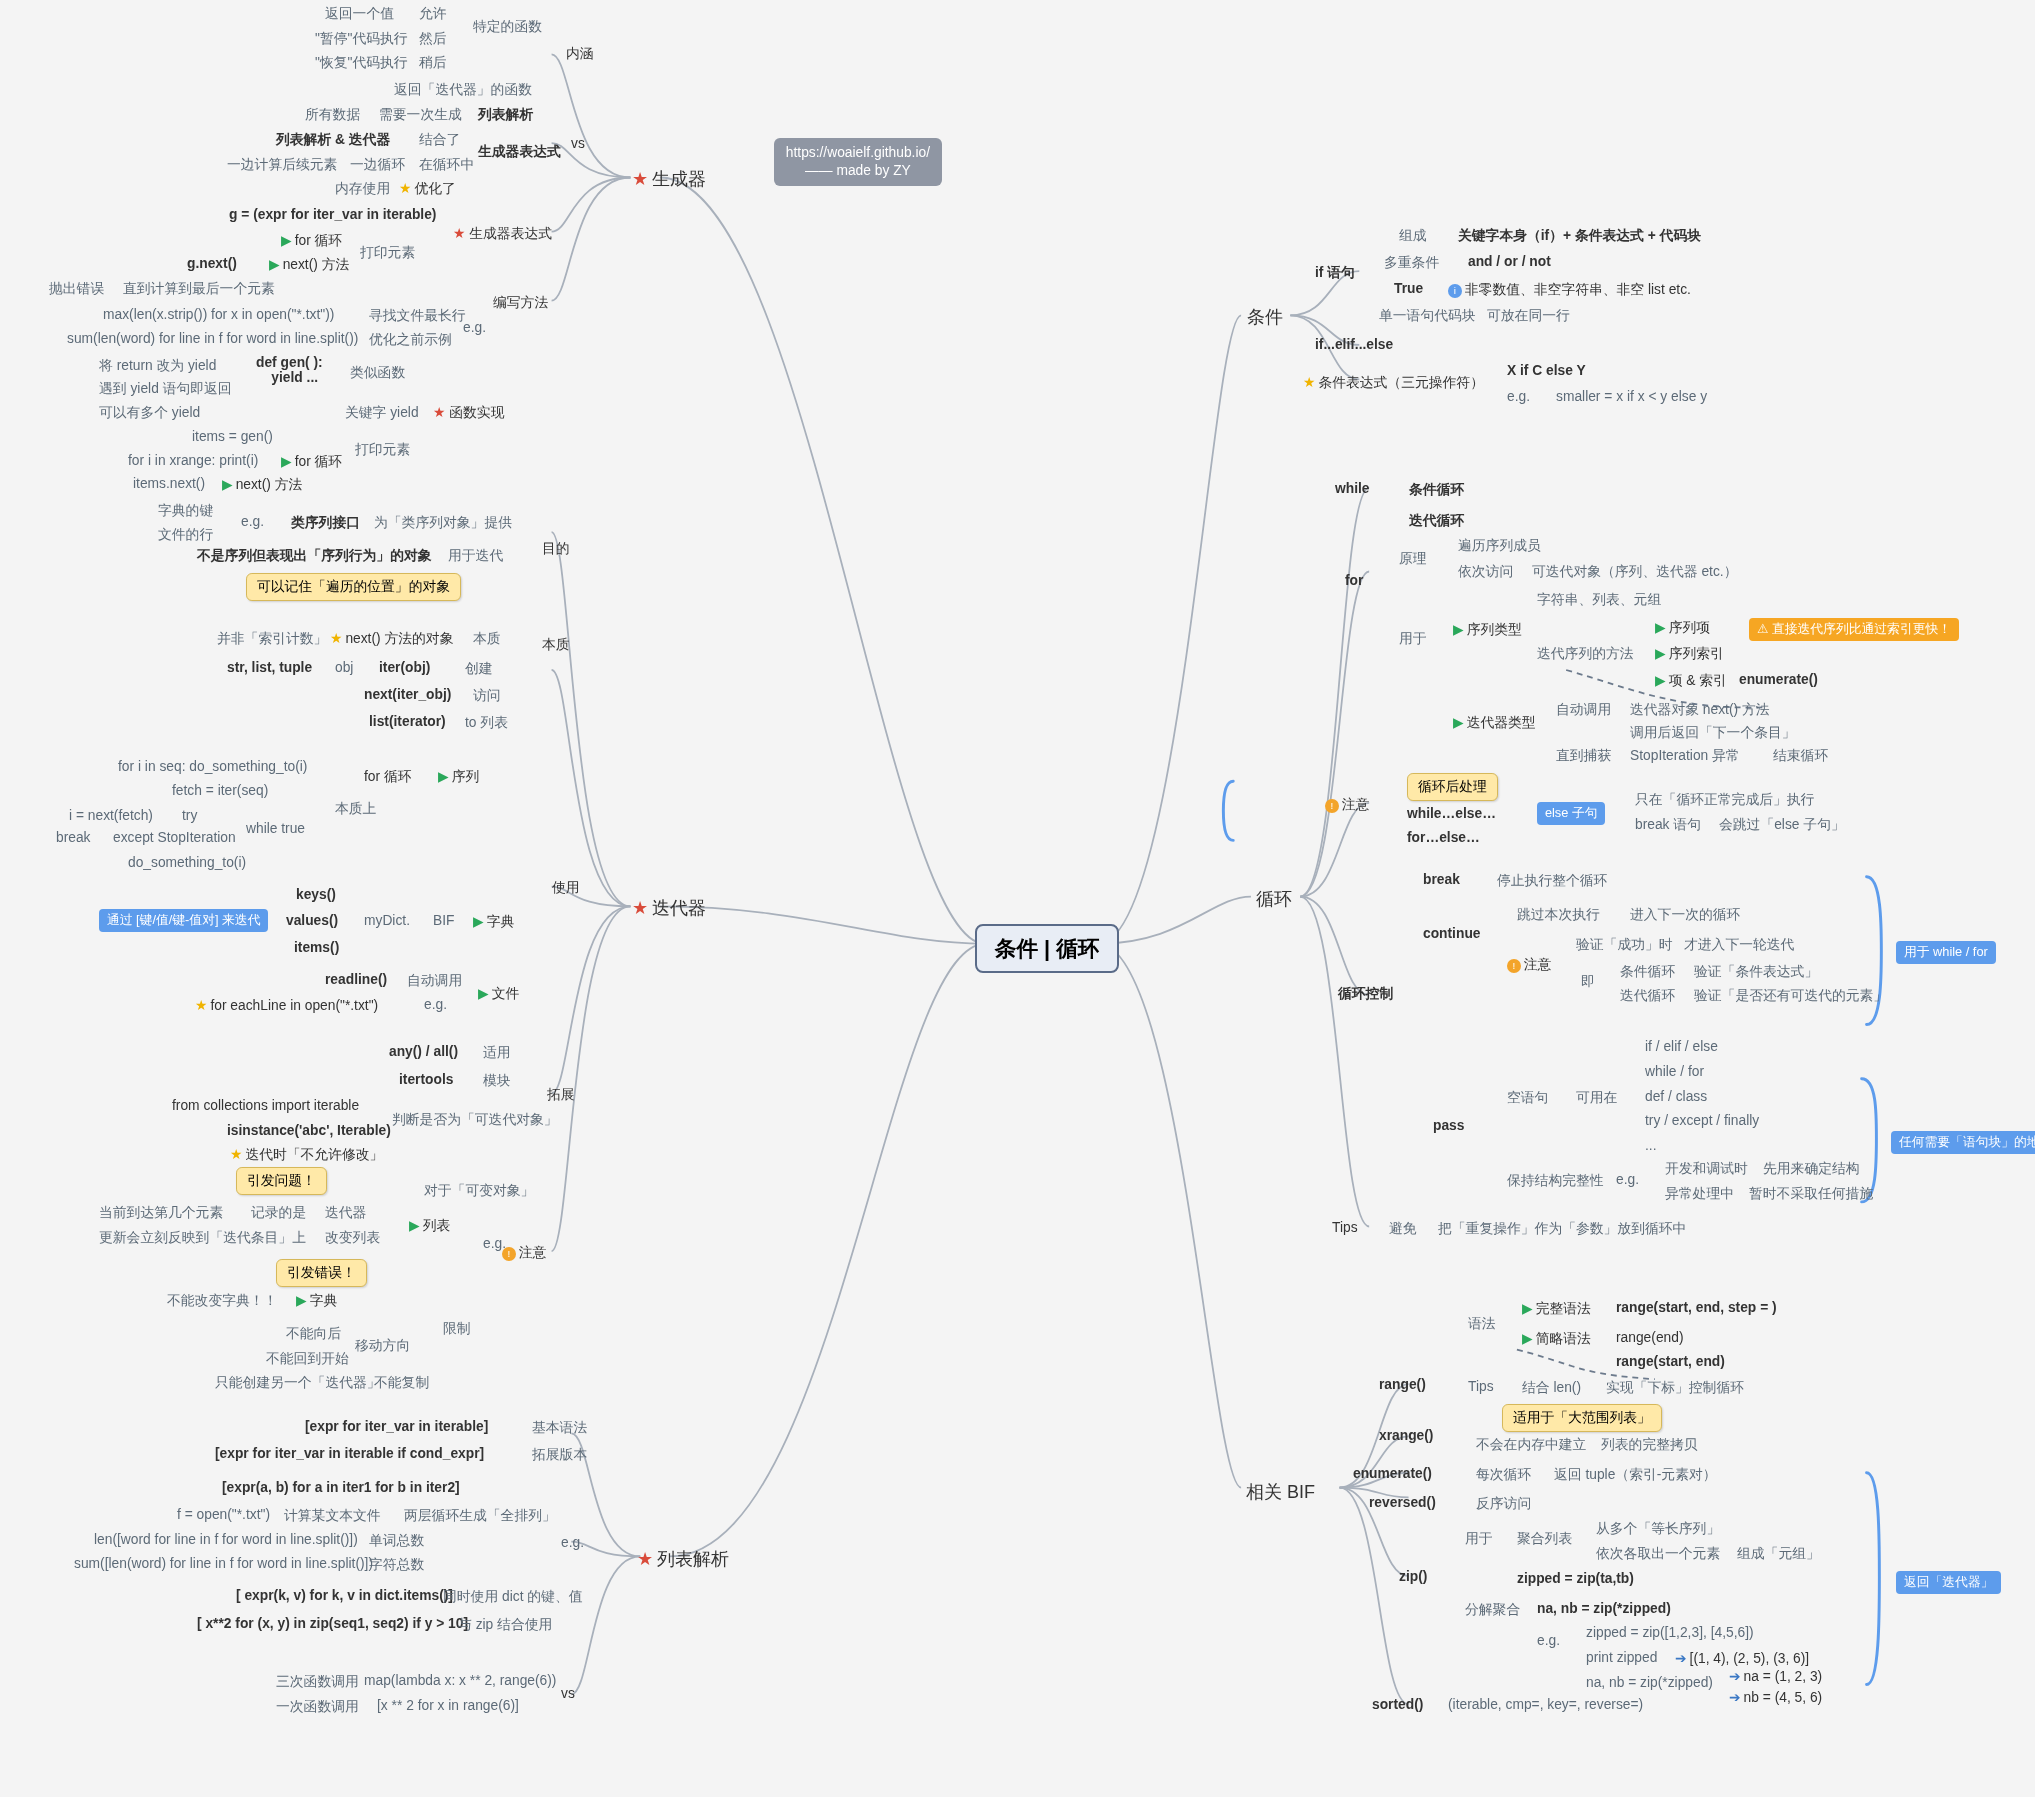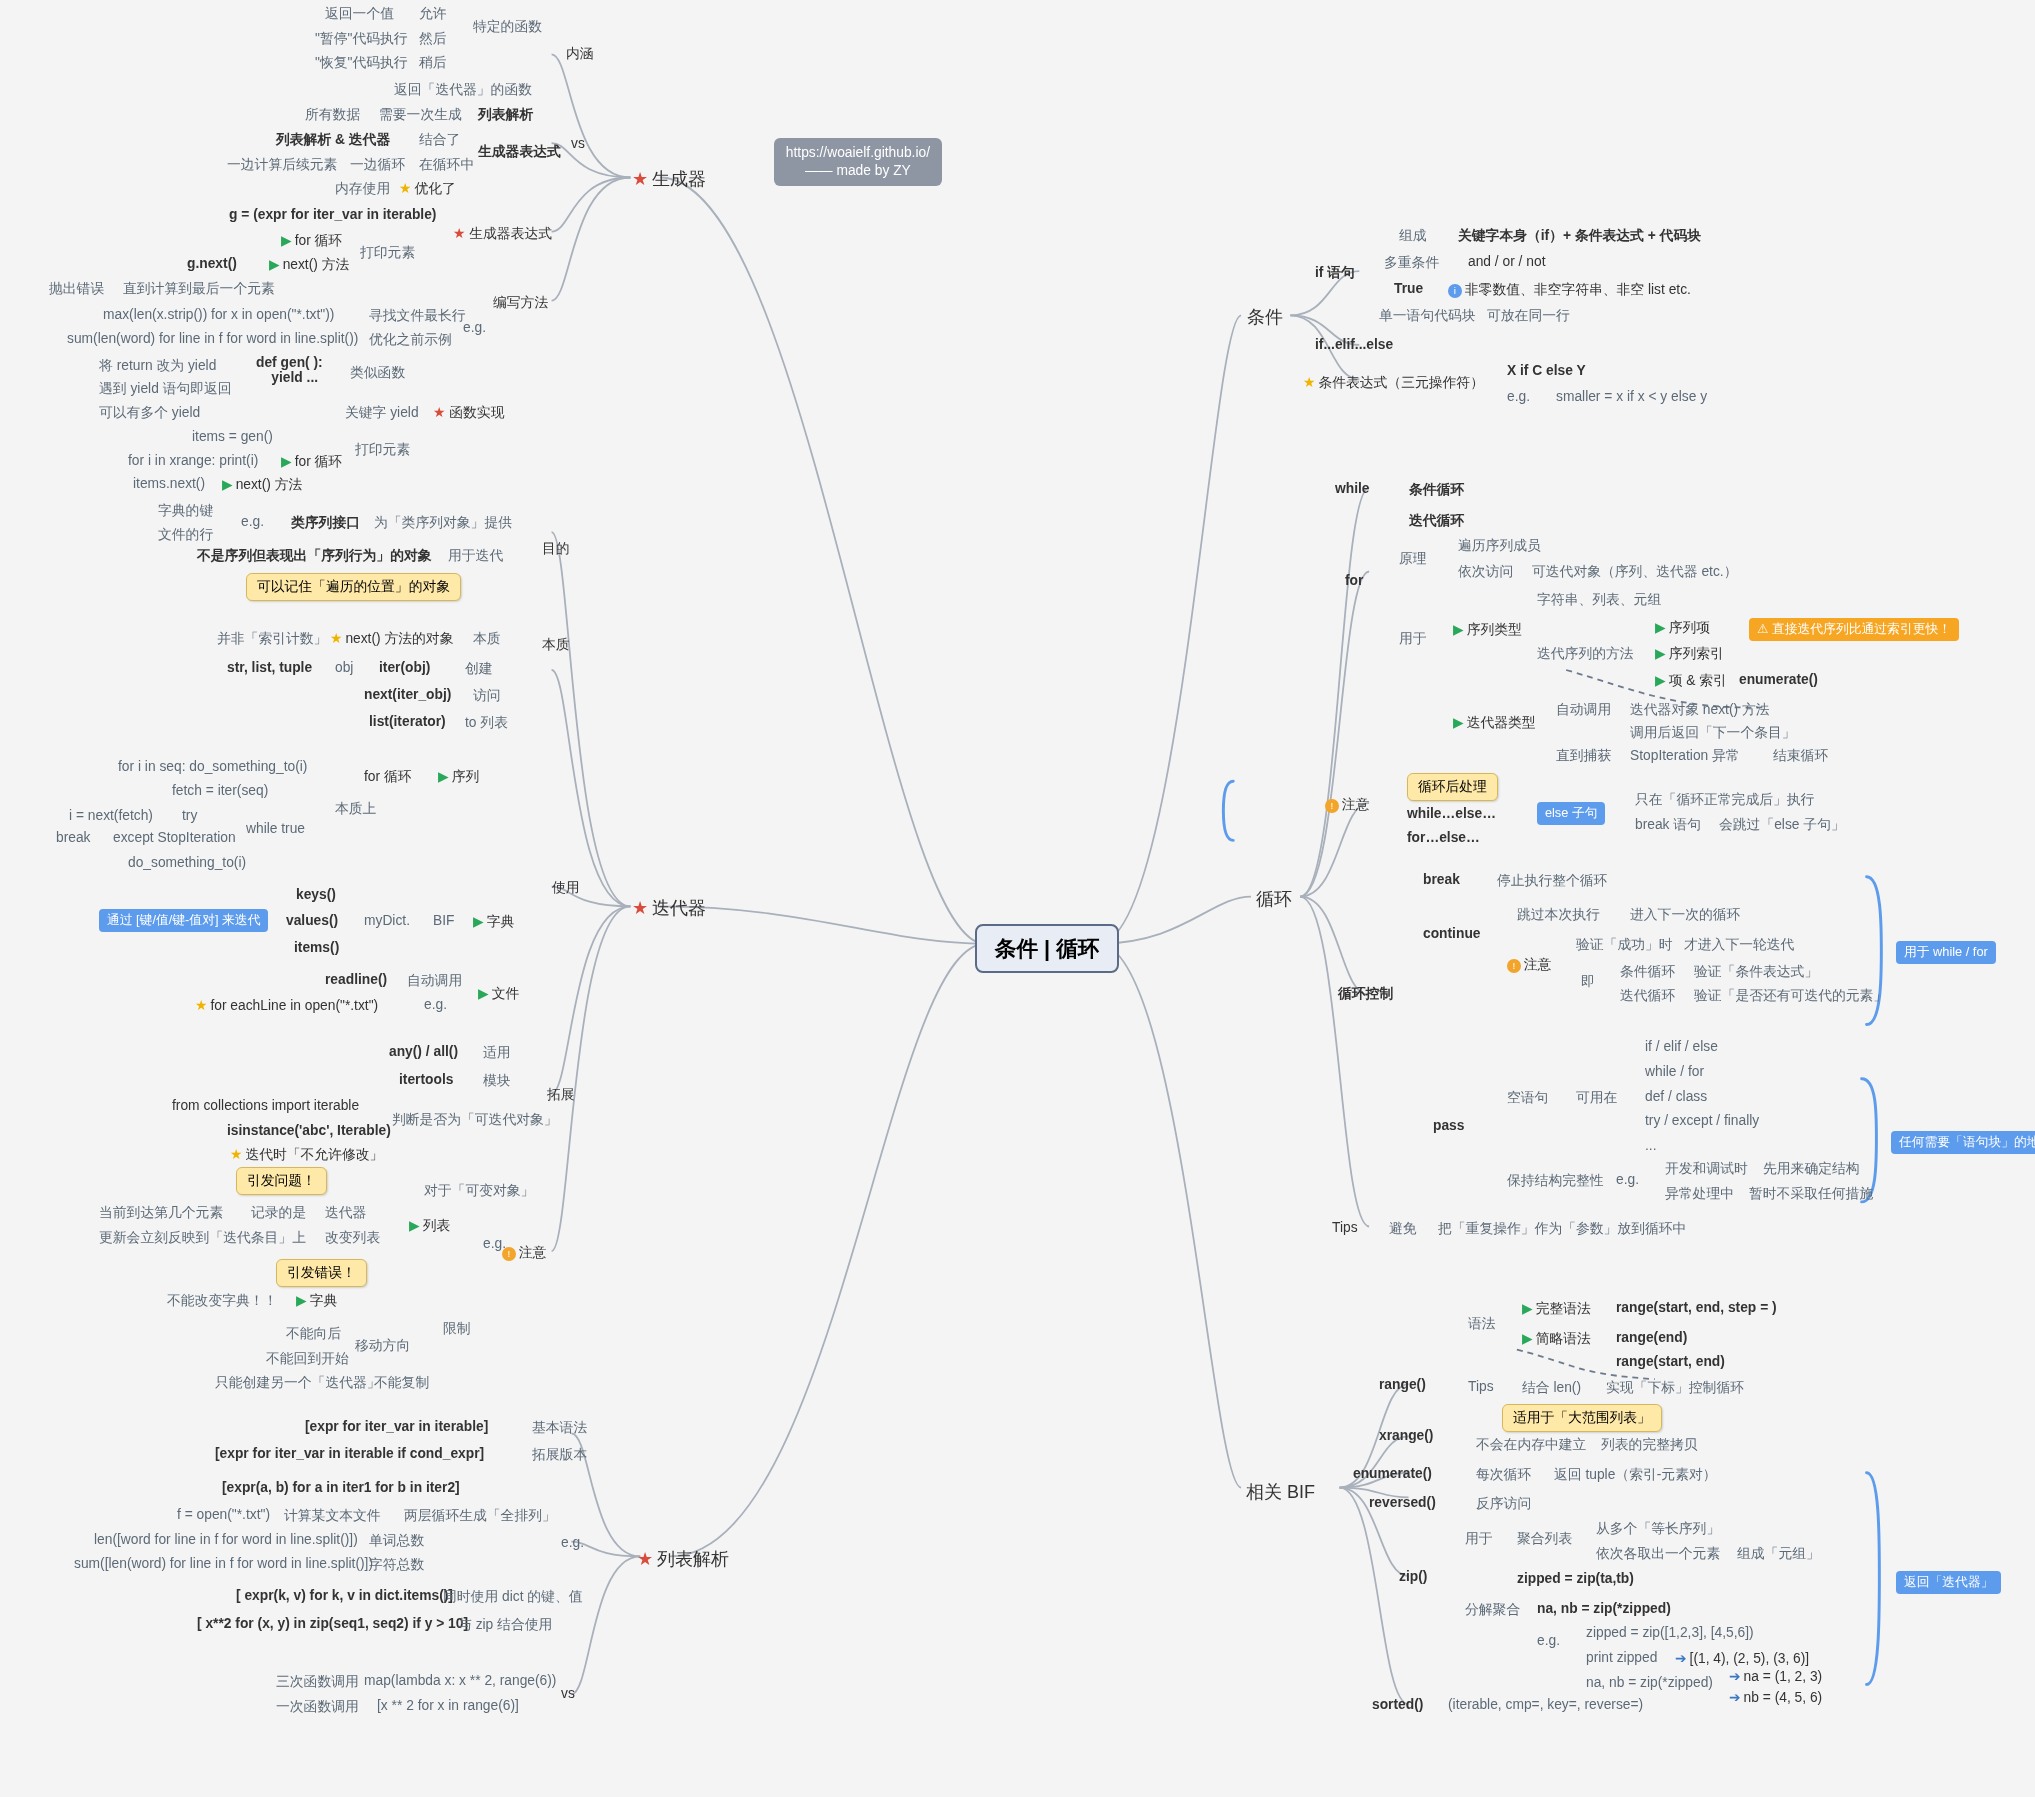--- a/index.html
+++ b/index.html
@@ -247,21 +247,21 @@
 <div class="node g" style="left:276px;top:1698px">一次函数调用</div>
 <div class="node g" style="left:377px;top:1698px">[x ** 2 for x in range(6)]</div>
 
 <div class="node sec" style="left:1247px;top:305px">条件</div>
 <div class="node t" style="left:1315px;top:264px;font-weight:600">if 语句</div>
 <div class="node t" style="left:1315px;top:337px;font-weight:600">if...elif...else</div>
 <div class="node t" style="left:1303px;top:374px"><span class="star-y">★</span><span>条件表达式（三元操作符）</span></div>
 <div class="node g" style="left:1399px;top:227px">组成</div>
 <div class="node t" style="left:1458px;top:227px;font-weight:600">关键字本身（if）+ 条件表达式 + 代码块</div>
 <div class="node g" style="left:1384px;top:254px">多重条件</div>
-<div class="node t" style="left:1468px;top:254px;font-weight:400">and / or / not</div>
+<div class="node t" style="left:1468px;top:254px;font-weight:700">and / or / not</div>
 <div class="node t" style="left:1394px;top:281px;font-weight:600">True</div>
 <div class="node t" style="left:1448px;top:281px"><span class="info">i</span><span>非零数值、非空字符串、非空 list etc.</span></div>
 <div class="node g" style="left:1379px;top:307px">单一语句代码块</div>
 <div class="node g" style="left:1487px;top:307px">可放在同一行</div>
 <div class="node t" style="left:1507px;top:363px;font-weight:600">X if C else Y</div>
 <div class="node g" style="left:1507px;top:389px">e.g.</div>
 <div class="node g" style="left:1556px;top:389px">smaller = x if x &lt; y else y</div>
 
 <div class="node sec" style="left:1256px;top:887px">循环</div>
 <div class="node t" style="left:1335px;top:481px;font-weight:600">while</div>
@@ -342,21 +342,21 @@
 <div class="node t" style="left:1379px;top:1428px;font-weight:600">xrange()</div>
 <div class="node t" style="left:1353px;top:1466px;font-weight:600">enumerate()</div>
 <div class="node t" style="left:1369px;top:1495px;font-weight:600">reversed()</div>
 <div class="node t" style="left:1399px;top:1569px;font-weight:600">zip()</div>
 <div class="node t" style="left:1372px;top:1697px;font-weight:600">sorted()</div>
 
 <div class="node g" style="left:1468px;top:1315px">语法</div>
 <div class="node t" style="left:1522px;top:1300px"><span class="flag">▶</span><span>完整语法</span></div>
 <div class="node t" style="left:1616px;top:1300px;font-weight:600">range(start, end, step = )</div>
 <div class="node t" style="left:1522px;top:1330px"><span class="flag">▶</span><span>简略语法</span></div>
-<div class="node t" style="left:1616px;top:1330px;font-weight:700">range(end)</div>
+<div class="node t" style="left:1616px;top:1330px;font-weight:400">range(end)</div>
 <div class="node t" style="left:1616px;top:1354px;font-weight:600">range(start, end)</div>
 <div class="node g" style="left:1468px;top:1379px">Tips</div>
 <div class="node g" style="left:1522px;top:1379px">结合 len()</div>
 <div class="node g" style="left:1606px;top:1379px">实现「下标」控制循环</div>
 <div class="node callout" style="left:1502px;top:1404px">适用于「大范围列表」</div>
 <div class="node g" style="left:1476px;top:1436px">不会在内存中建立</div>
 <div class="node g" style="left:1601px;top:1436px">列表的完整拷贝</div>
 <div class="node g" style="left:1476px;top:1466px">每次循环</div>
 <div class="node g" style="left:1554px;top:1466px">返回 tuple（索引-元素对）</div>
 <div class="node g" style="left:1476px;top:1495px">反序访问</div>

